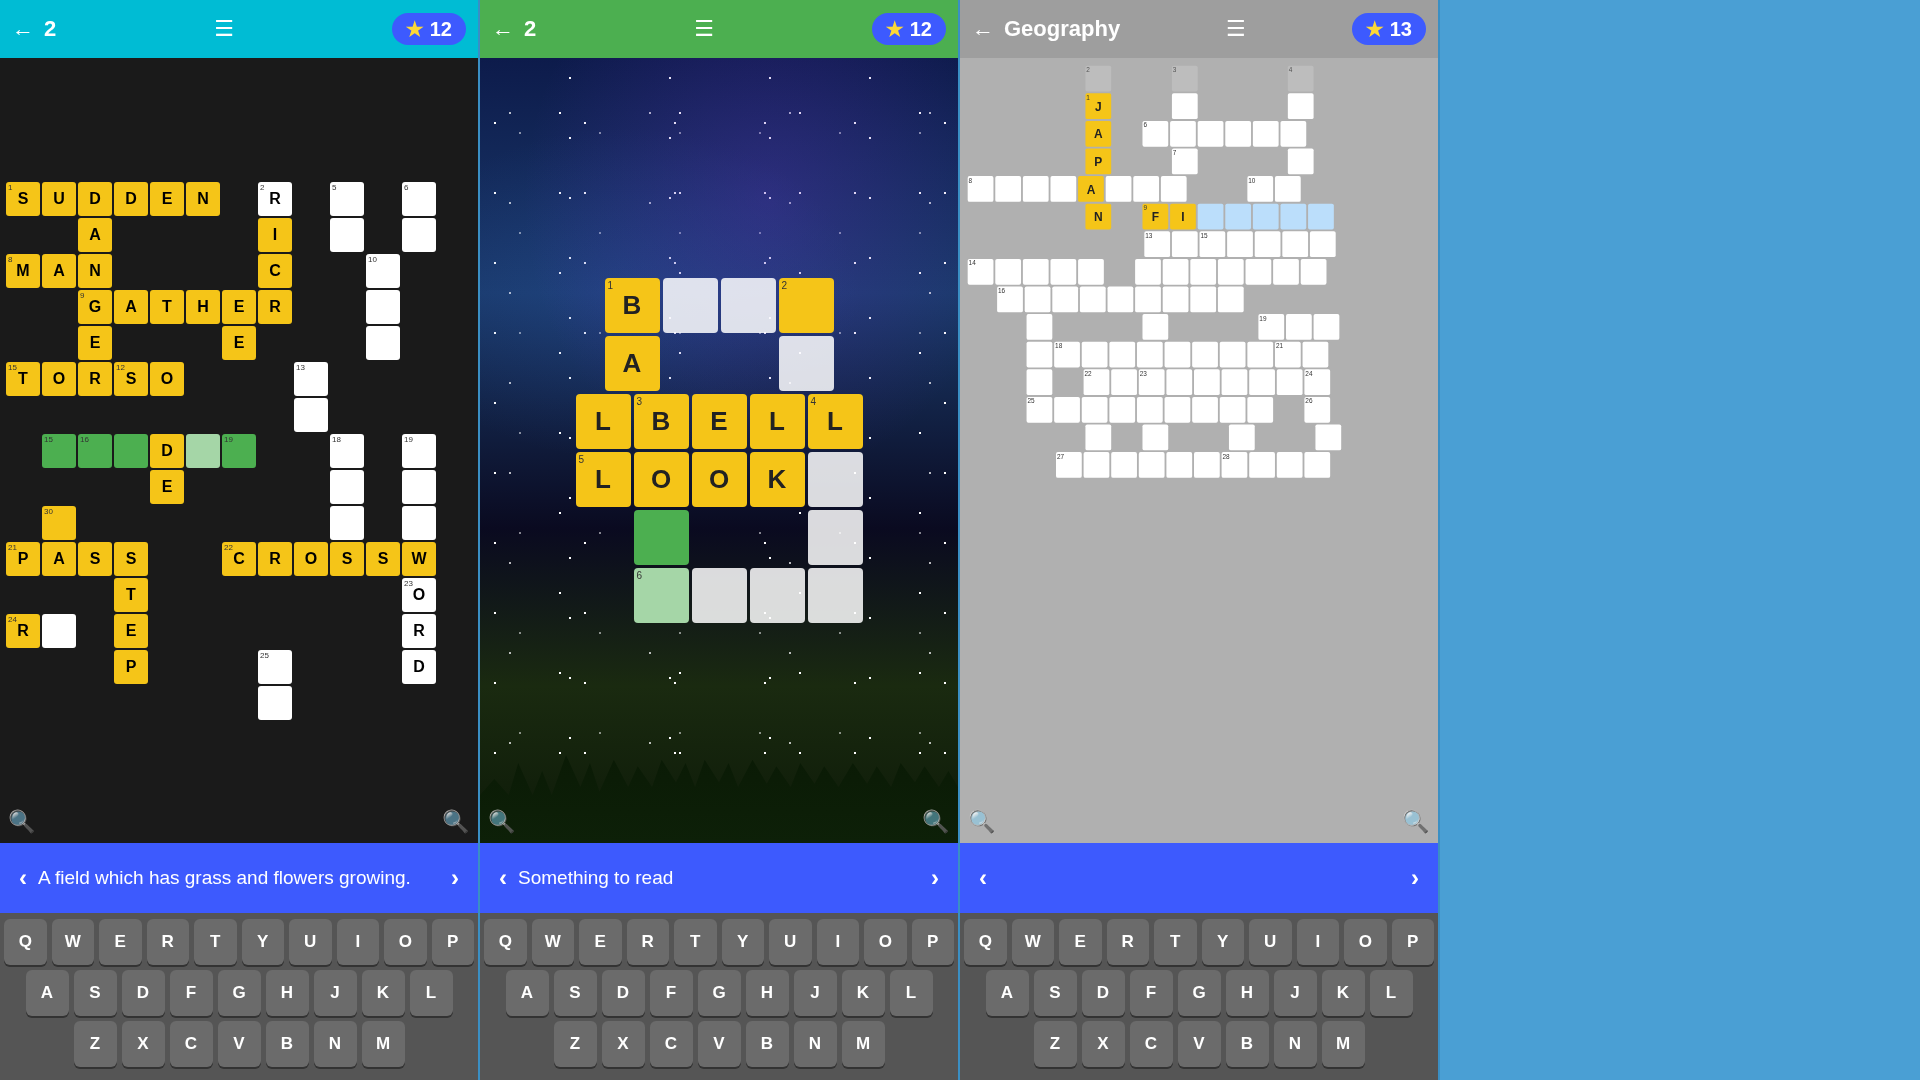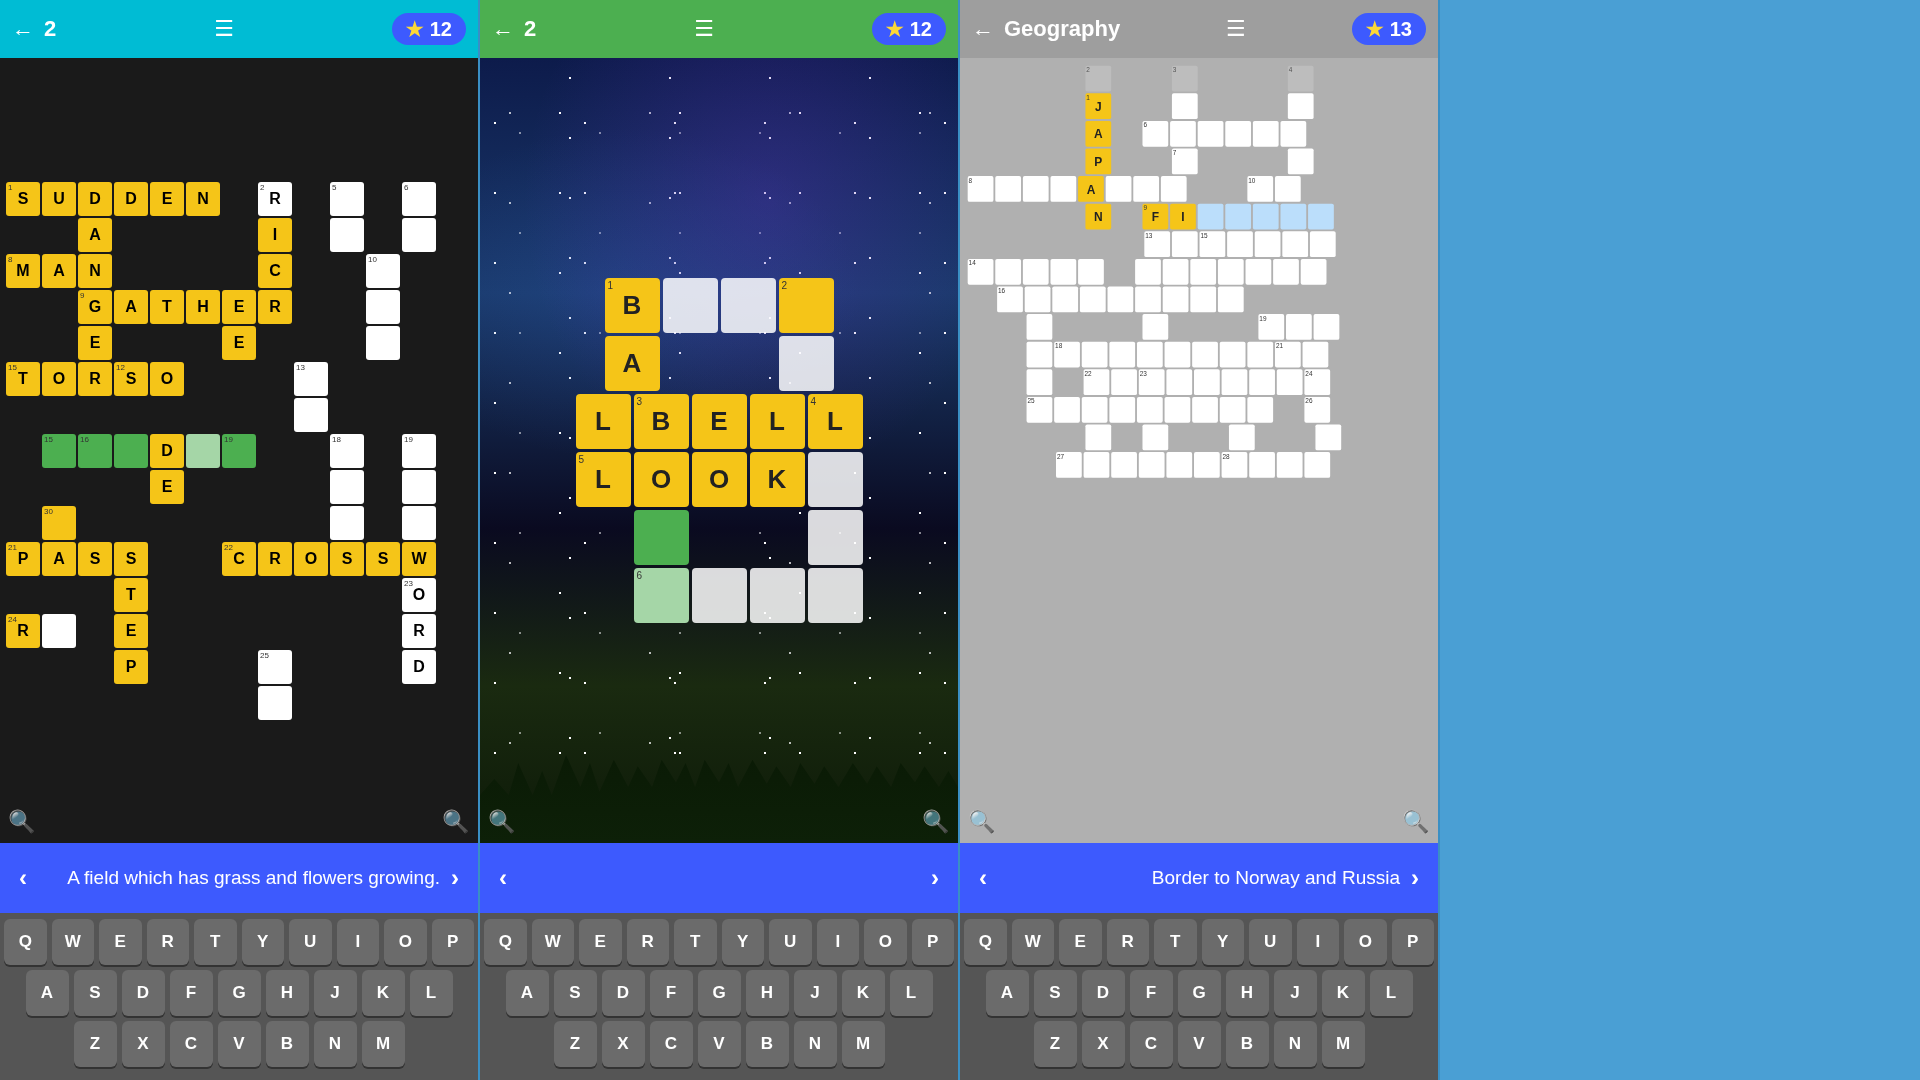--- a/index.html
+++ b/index.html
@@ -101,21 +101,21 @@
       min-height: 70px;
       display: flex;
       align-items: center;
       justify-content: space-between;
       padding: 8px 8px;
       flex-shrink: 0;
     }
     .hint-text {
       color: white;
       font-size: 19px;
-      text-align: right;
+      text-align: left;
       flex: 1;
       line-height: 1.3;
     }
     .nav-arrow {
       color: white;
       font-size: 24px;
       font-weight: bold;
       cursor: pointer;
       width: 30px;
       text-align: center;
@@ -667,20 +667,21 @@
         <div class="cell-p2 c-white"></div>
       </div>
     </div>
 
     <span class="zoom-tl">🔍</span>
     <span class="zoom-br">🔍</span>
   </div>
 
   <div class="hint-bar">
     <span class="nav-arrow">‹</span>
+    <span class="hint-text">Something to read</span>
     <span class="nav-arrow">›</span>
   </div>
 
   <div class="keyboard">
     <div class="key-row">
       <div class="key">Q</div>
       <div class="key">W</div>
       <div class="key">E</div>
       <div class="key">R</div>
       <div class="key">T</div>
@@ -1010,21 +1011,20 @@
         </div>
 
       </div>
     </div>
     <span class="zoom-tl">🔍</span>
     <span class="zoom-br">🔍</span>
   </div>
 
   <div class="hint-bar">
     <span class="nav-arrow">‹</span>
-    <span class="hint-text">Border to Norway and Russia</span>
     <span class="nav-arrow">›</span>
   </div>
 
   <div class="keyboard">
     <div class="key-row">
       <div class="key">Q</div>
       <div class="key">W</div>
       <div class="key">E</div>
       <div class="key">R</div>
       <div class="key">T</div>

